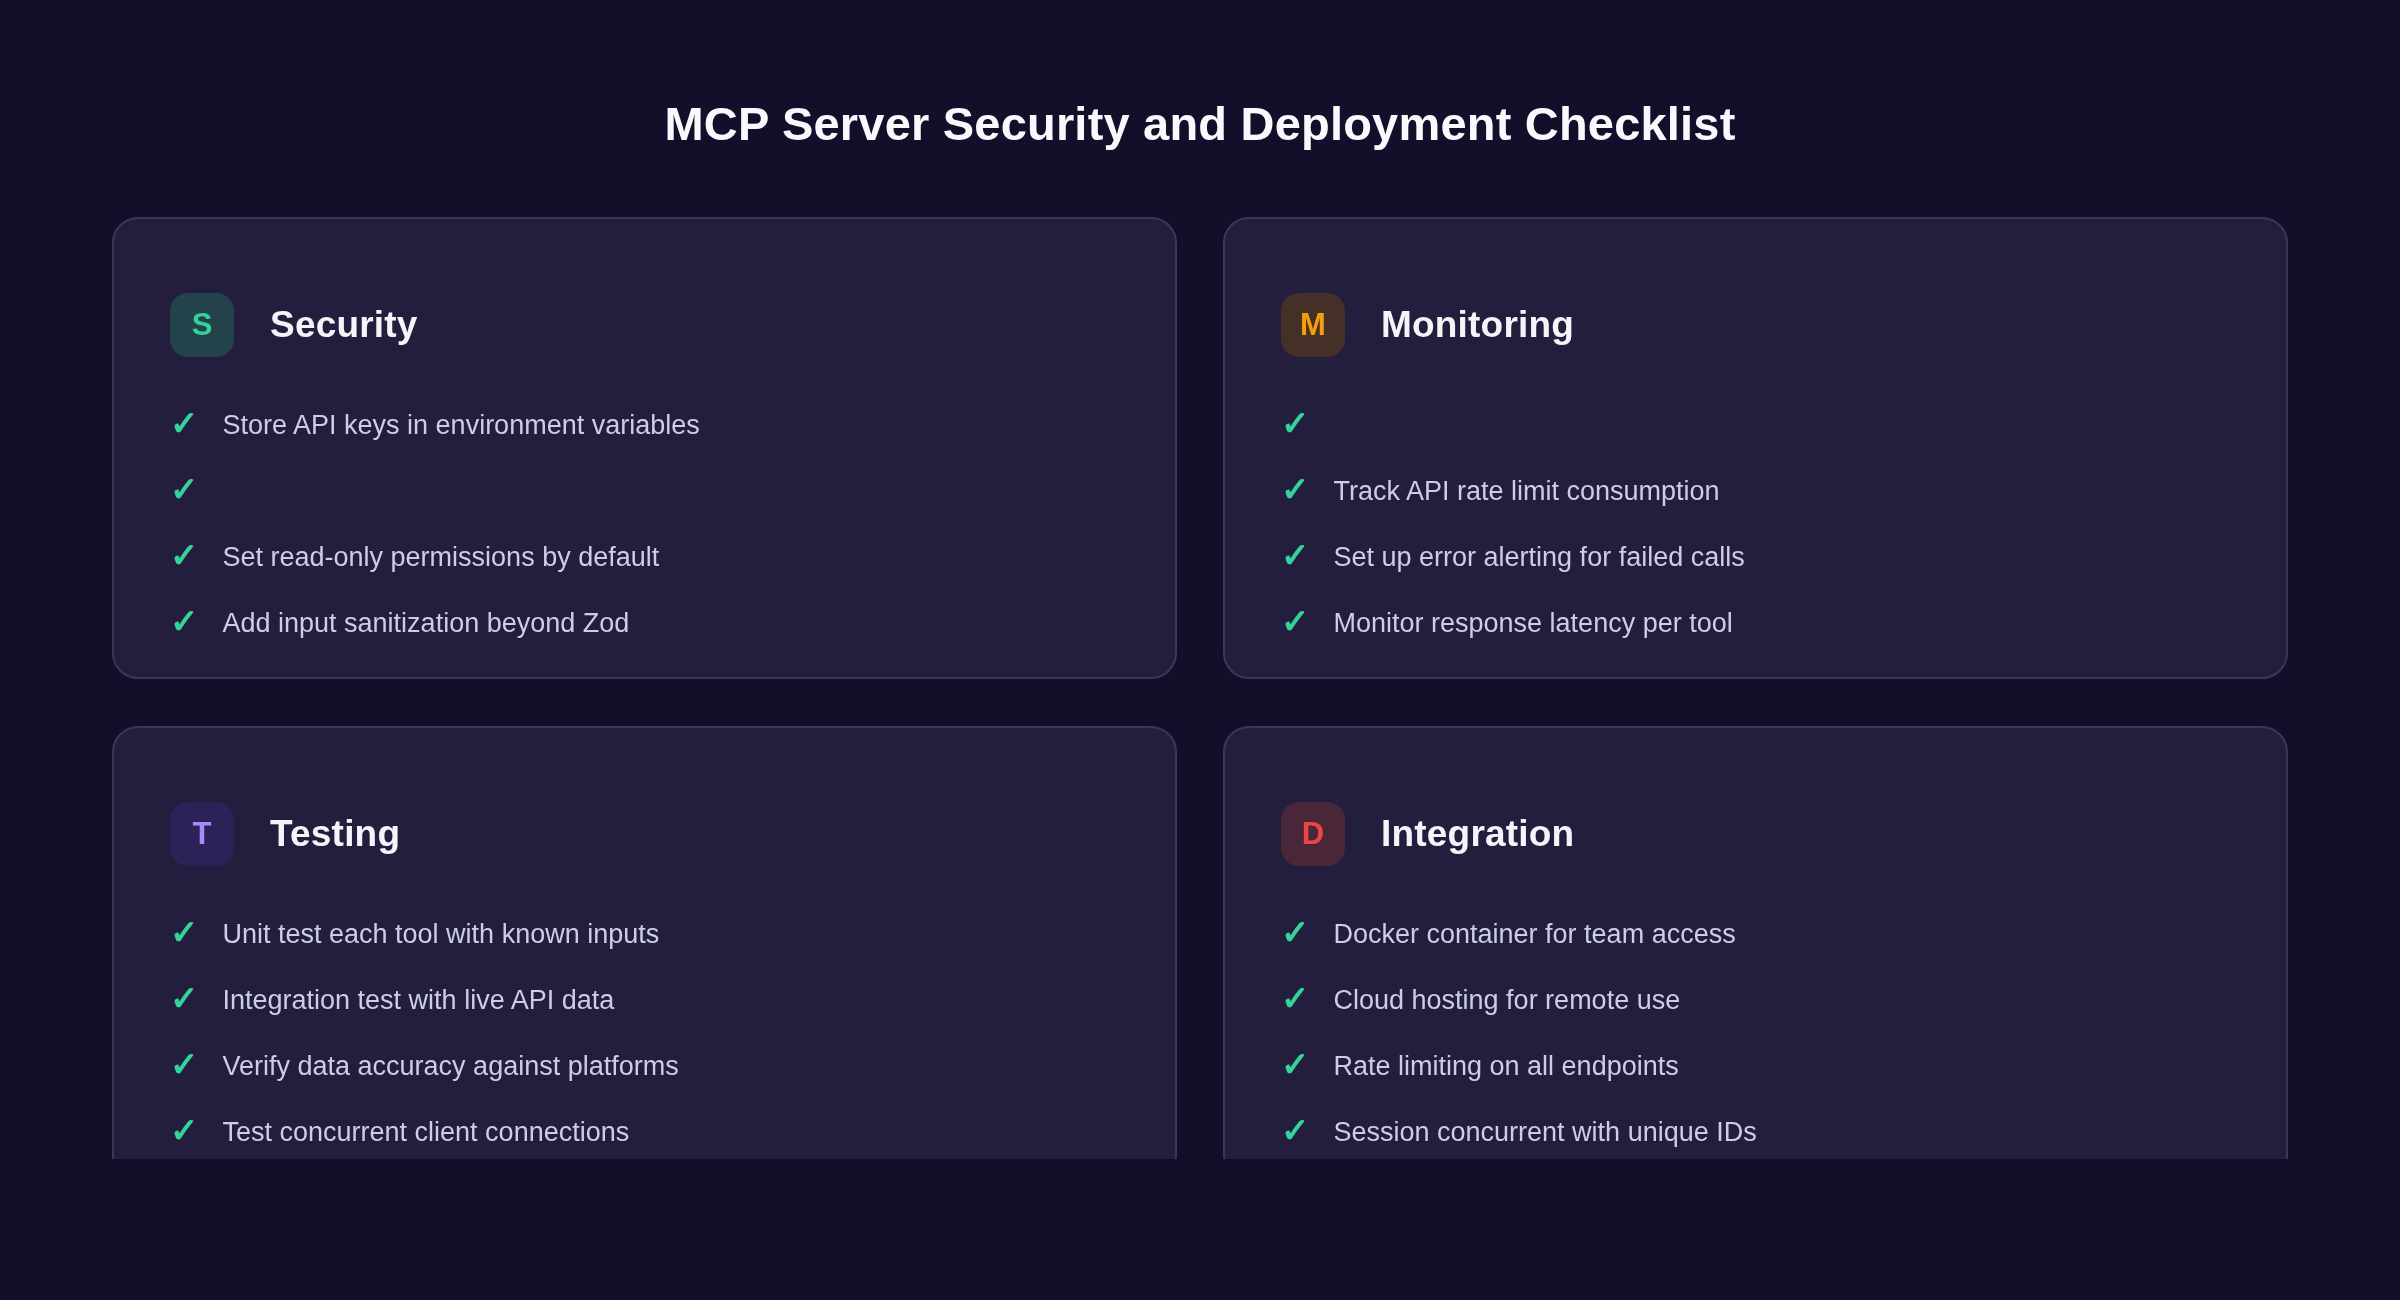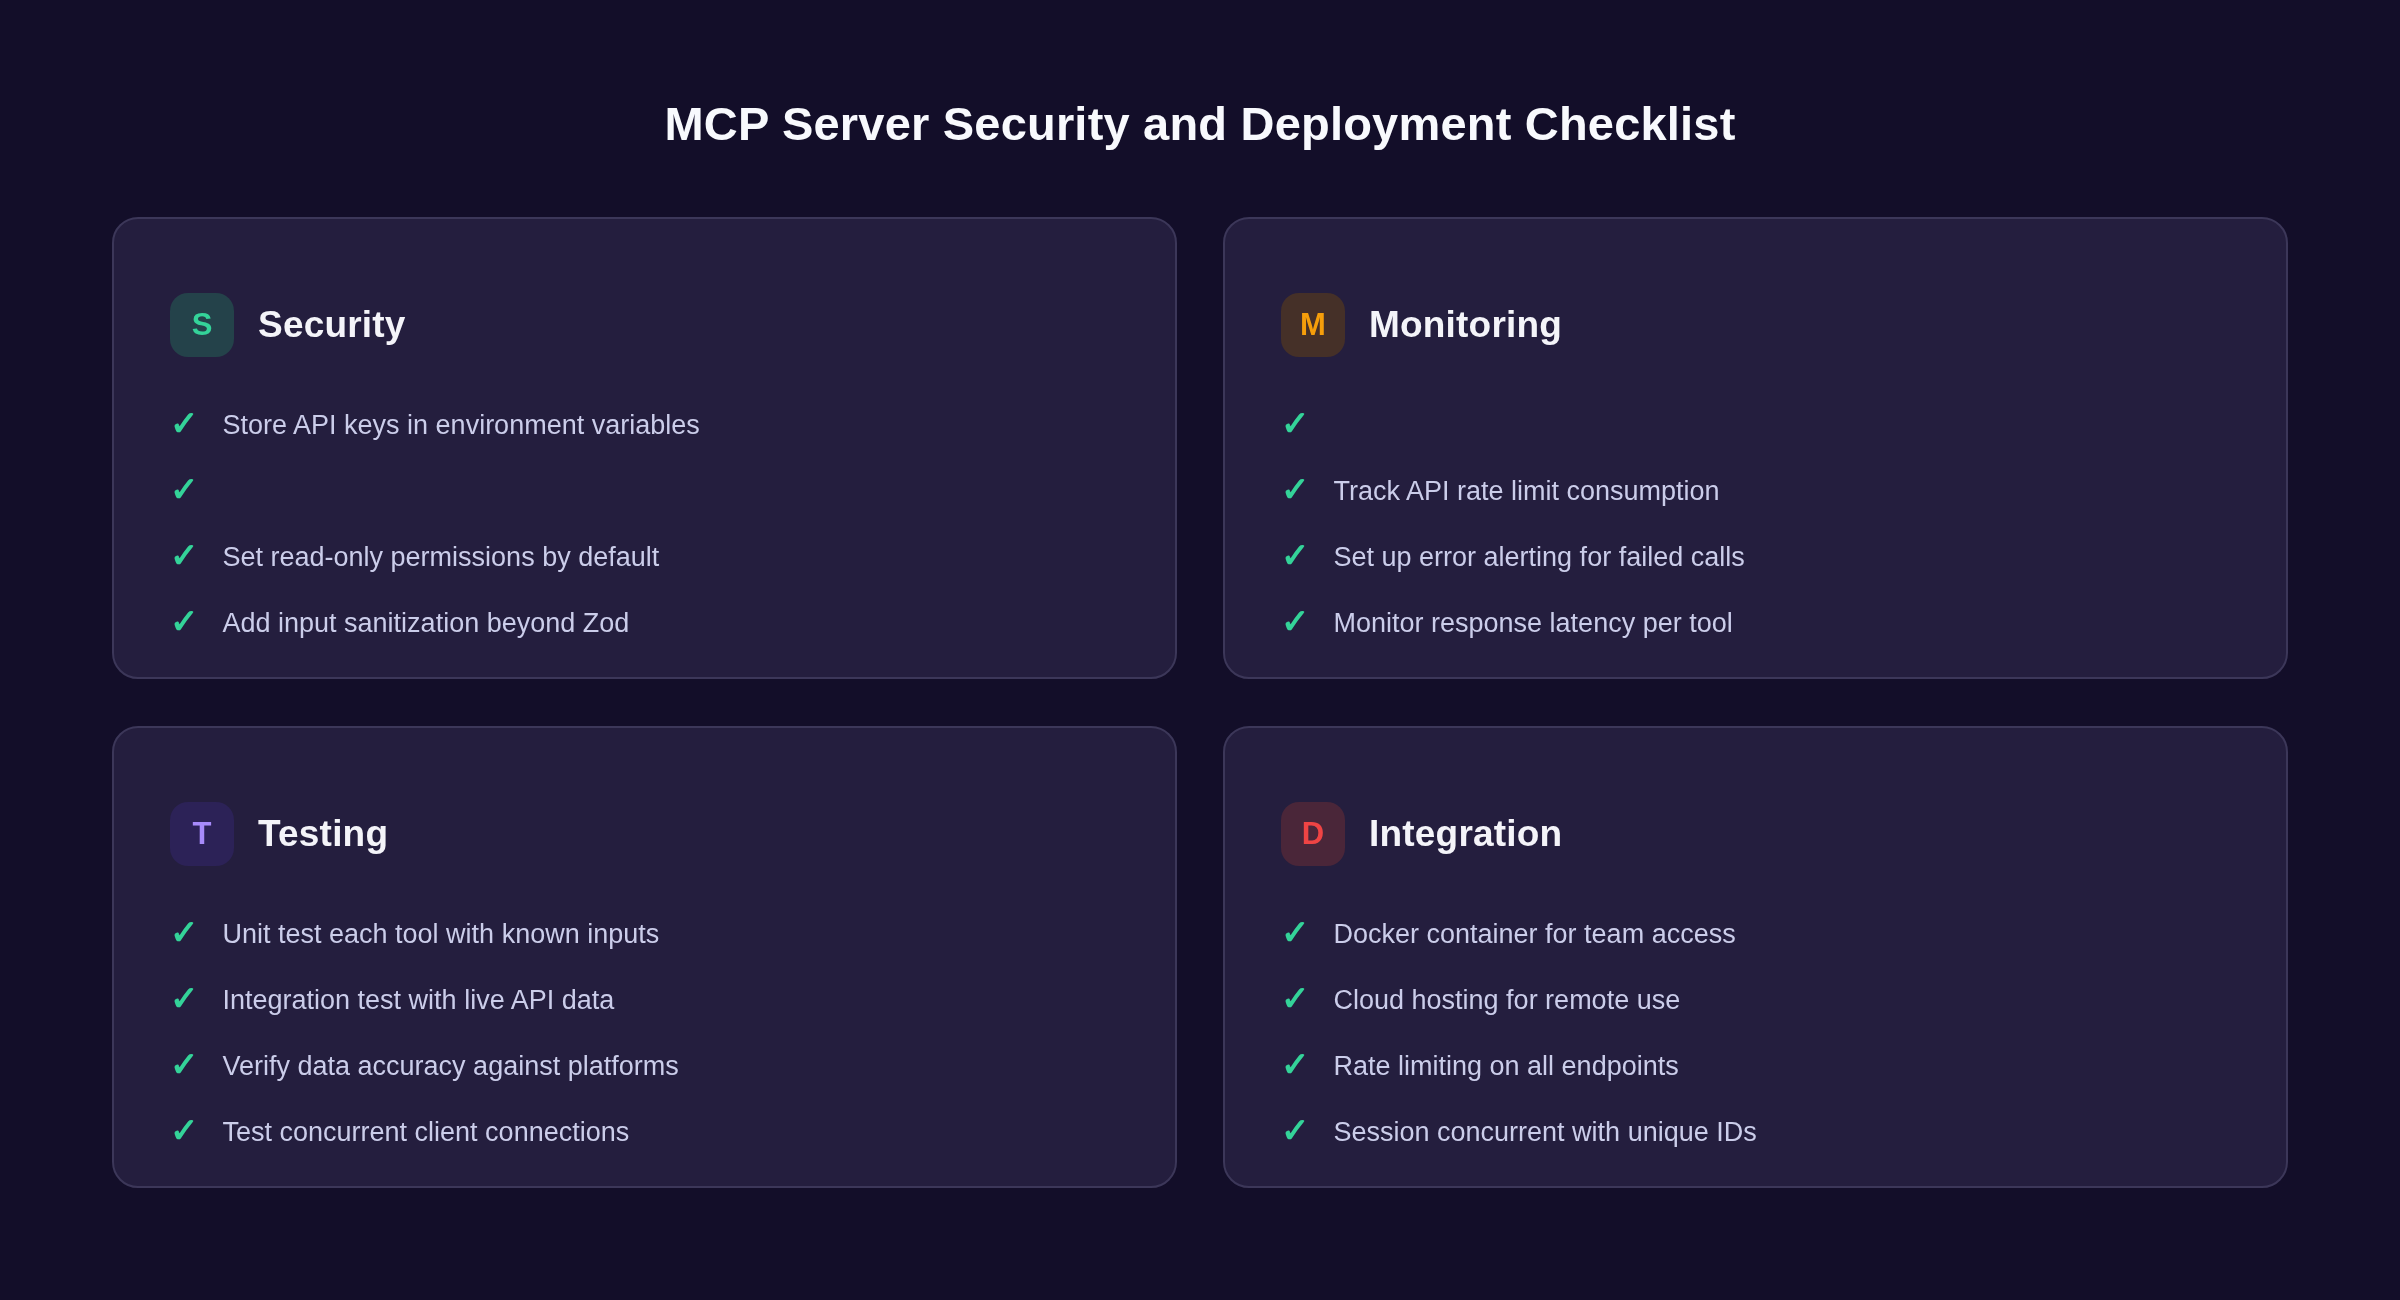--- a/index.html
+++ b/index.html
@@ -4,21 +4,21 @@
 <style>
   html, body { margin: 0; padding: 0; }
   body {
     background: #130e29;
     font-family: "Liberation Sans", sans-serif;
     -webkit-font-smoothing: antialiased;
   }
   .page {
     position: relative;
     width: 2400px;
-    height: 1300px;
+    height: 1159px;
     background: var(--bg, #130e29);
     overflow: hidden;
   }
   .page-title {
     margin: 95px 0 0;
     text-align: center;
     font-size: 47px;
     line-height: 58px;
     font-weight: 700;
     letter-spacing: 0.2px;
@@ -52,20 +52,21 @@
     justify-content: center;
     font-size: 31px;
     font-weight: 700;
     flex: 0 0 auto;
   }
   .card-title {
     font-size: 37px;
     font-weight: 700;
     color: #f4f4f9;
     letter-spacing: 0.2px;
+    margin-left: 12px;
   }
   .card-items {
     list-style: none;
     margin: 34px 0 0;
     padding: 0;
   }
   .checklist-item {
     display: flex;
     align-items: center;
     gap: 24px;

